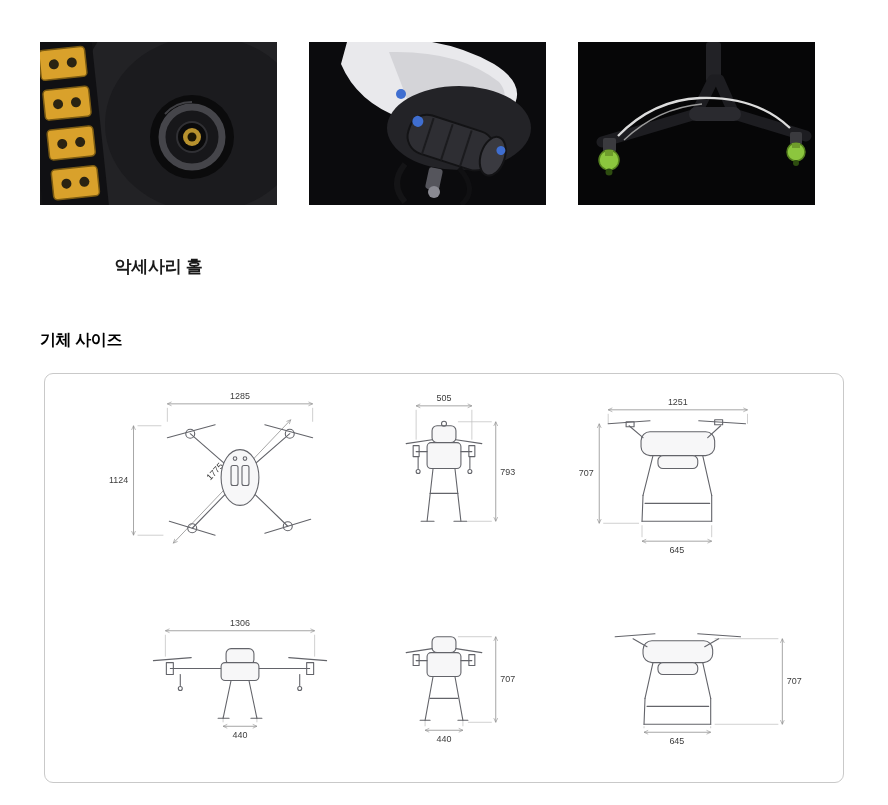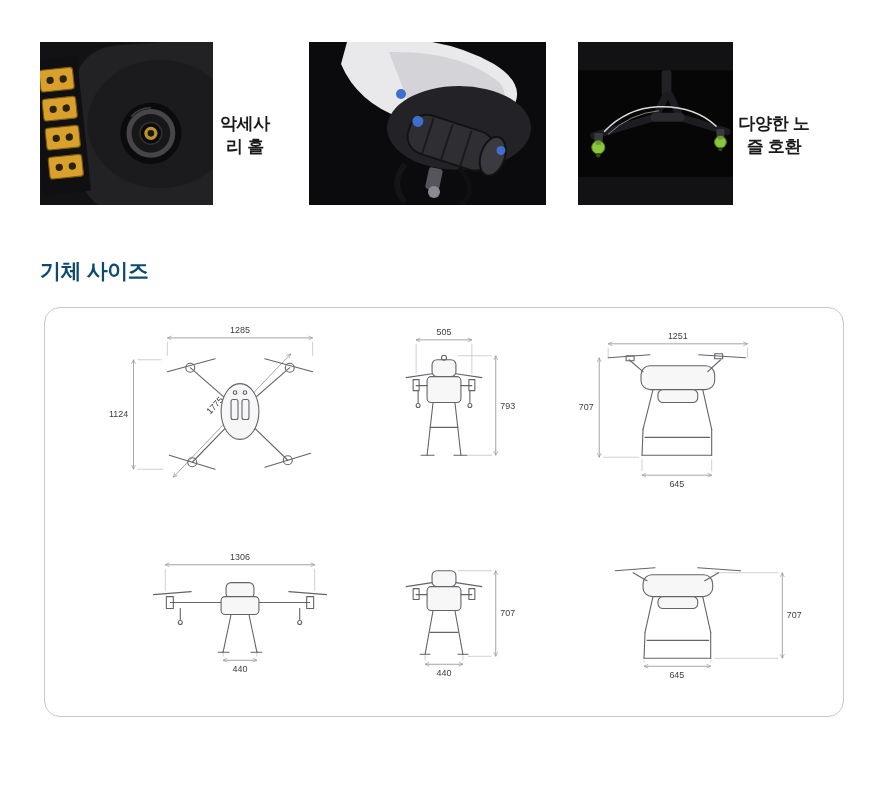--- a/index.html
+++ b/index.html
@@ -1,25 +1,25 @@
 <!DOCTYPE html>
 <html><head>
 <meta charset="utf-8">
 <style>
   html,body{margin:0;padding:0;}
   body{
     width:888px;height:805px;background:#ffffff;overflow:hidden;
     font-family:"Liberation Sans","DejaVu Sans",sans-serif;color:#1a1a1a;
   }
   .features{display:flex;gap:32px;padding:42px 0 0 40px;}
-  .feature{width:237px;display:flex;flex-direction:row;align-items:center;}
+  .feature{width:237px;display:flex;flex-direction:column;align-items:center;gap:28px;}
   .feature-img{width:237px;height:163px;background:#121214;overflow:hidden;display:block;}
   .feature-caption{margin-top:22px;font-size:17px;font-weight:700;color:#1a1a1a;text-align:center;letter-spacing:-0.3px;}
-  .size-title{margin:52px 15px 0 40px;font-size:21px;font-weight:800;color:#0c4a6e;letter-spacing:-0.4px;}
-  .size-box{margin:22px auto 0;width:798px;height:408px;border:1px solid #c9c9c9;border-radius:16px;background:#fff;}
+  .size-title{margin:52px 15px 0 40px;font-size:16px;font-weight:800;color:#000000;letter-spacing:-0.4px;}
+  .size-box{margin:22px auto 0;width:798px;height:408px;border:1px solid #c9c9c9;border-radius:9px;background:#fff;}
   svg text{font-family:"Liberation Sans","DejaVu Sans",sans-serif;}
   .dim{stroke:#8f8f8f;stroke-width:0.8;fill:none;}
   .ext{stroke:#bcbcbc;stroke-width:0.7;}
   .dimtxt{font-size:9px;fill:#3c3c3c;text-anchor:middle;}
   .art{stroke:#63646a;stroke-width:1.1;fill:none;stroke-linecap:round;stroke-linejoin:round;}
   .artf{stroke:#63646a;stroke-width:1.1;fill:#f7f7f8;stroke-linejoin:round;}
 </style>
 </head>
 <body>
 
@@ -106,21 +106,20 @@
           <rect x="27" y="108" width="8" height="6" fill="#6f9c2c"></rect>
           <circle cx="31" cy="130" r="3.5" fill="#2e4d10"></circle>
         </g>
         <g>
           <rect x="212" y="90" width="12" height="13" rx="2" fill="#3a3a3e"></rect>
           <circle cx="218" cy="110" r="9" fill="#8cc63e" stroke="#55801e" stroke-width="1.5"></circle>
           <rect x="214" y="101" width="8" height="5" fill="#6f9c2c"></rect>
           <circle cx="218" cy="121" r="3" fill="#2e4d10"></circle>
         </g>
       </svg>
-      <div class="feature-caption">다양한 노즐 호환</div>
     </div>
   </div>
 
   <div class="size-title">기체 사이즈</div>
 
   <div class="size-box">
     <svg width="798" height="408" viewBox="0 0 800 410">
       <defs>
         <marker id="arr" viewBox="0 0 10 10" refX="8.5" refY="5" markerWidth="7" markerHeight="7" orient="auto-start-reverse">
           <path d="M1,1.5 L8.5,5 L1,8.5" fill="none" stroke="#8f8f8f" stroke-width="1.1"></path>

